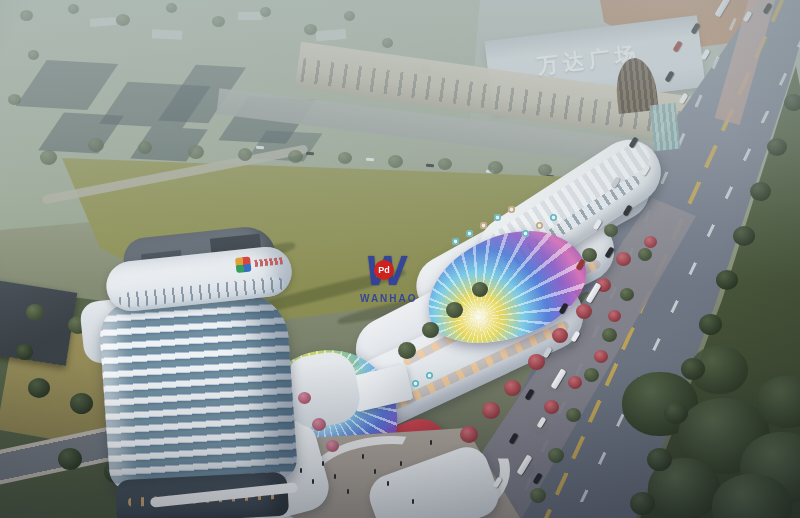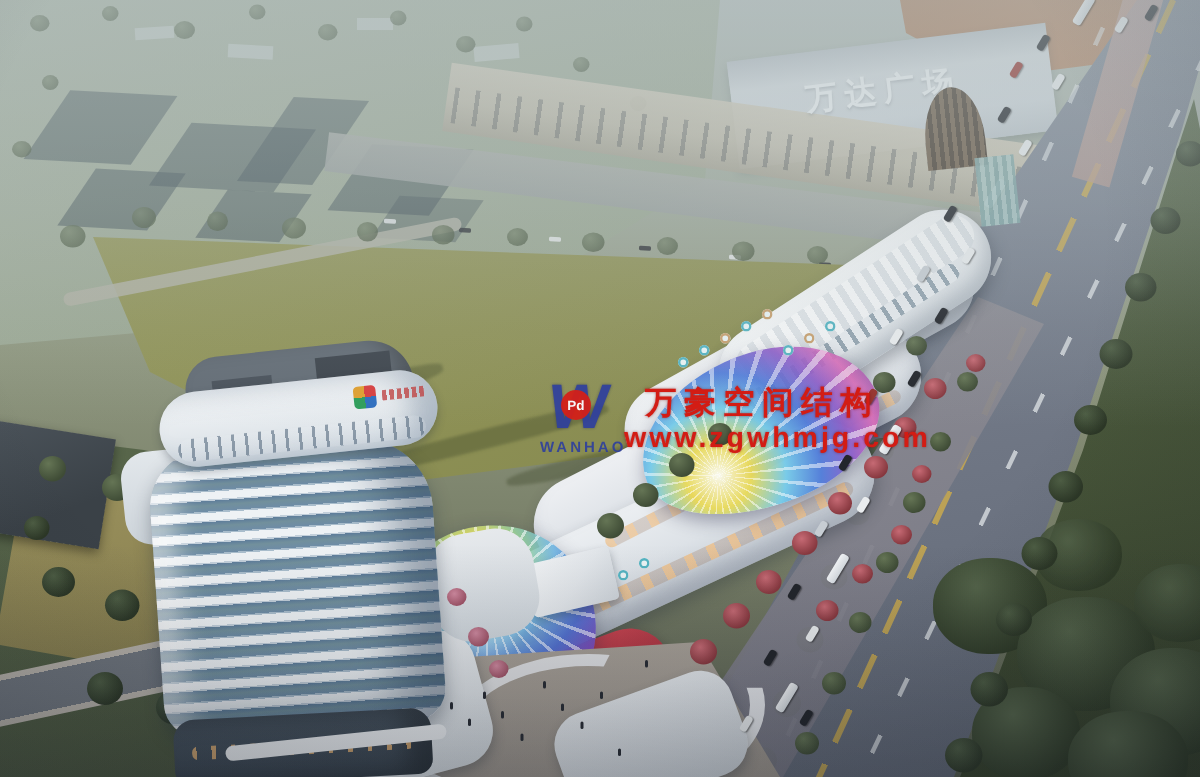--- a/index.html
+++ b/index.html
@@ -358,17 +358,15 @@
   <div class="layer" style="z-index:40;pointer-events:none;
        background:linear-gradient(180deg,rgba(178,190,193,.55) 0%,rgba(178,190,193,.32) 26%,rgba(178,190,193,.12) 42%,rgba(178,190,193,0) 55%);"></div>
   <div class="layer" style="z-index:41;pointer-events:none;
        background:linear-gradient(180deg,rgba(0,0,0,0) 70%,rgba(22,28,38,.26) 100%),
                   radial-gradient(ellipse at 45% 30%,rgba(0,0,0,0) 60%,rgba(20,26,36,.18) 100%);"></div>
 
   <div class="wm">
     <div class="wm-w">W</div>
     <div class="wm-badge">Pd</div>
     <div class="wm-brand">WANHAO</div>
-    <div class="wm-l1">万豪空间结构</div>
-    <div class="wm-l2">www.zgwhmjg.com</div>
   </div>
 
 </div>
 
 </body></html>

